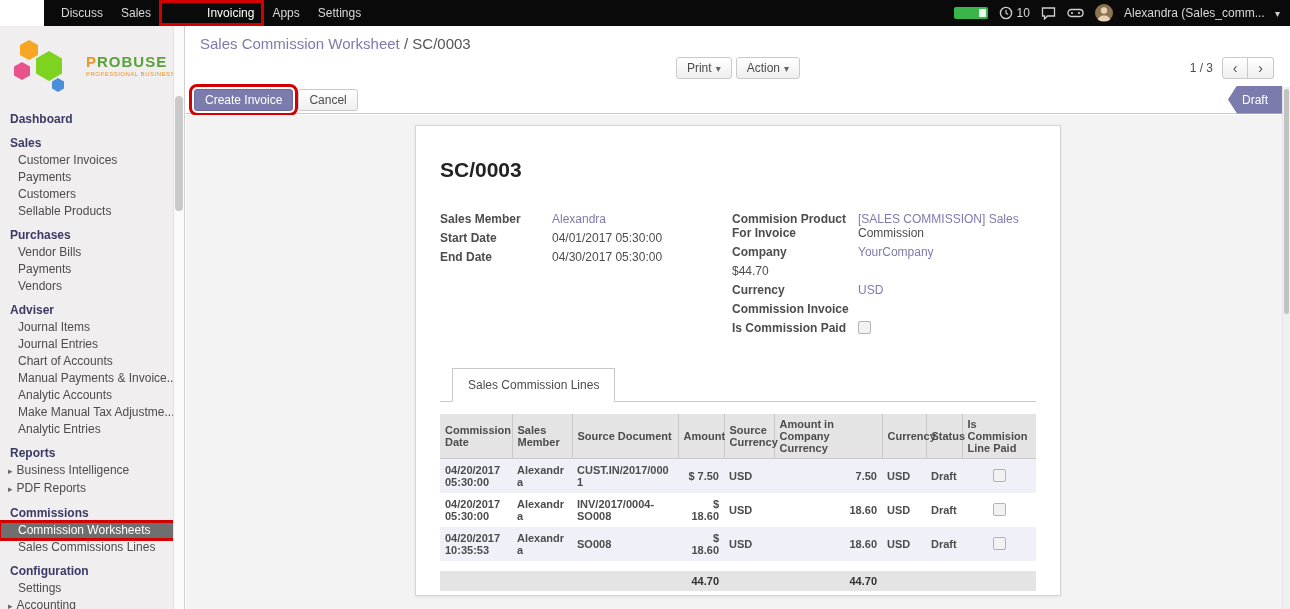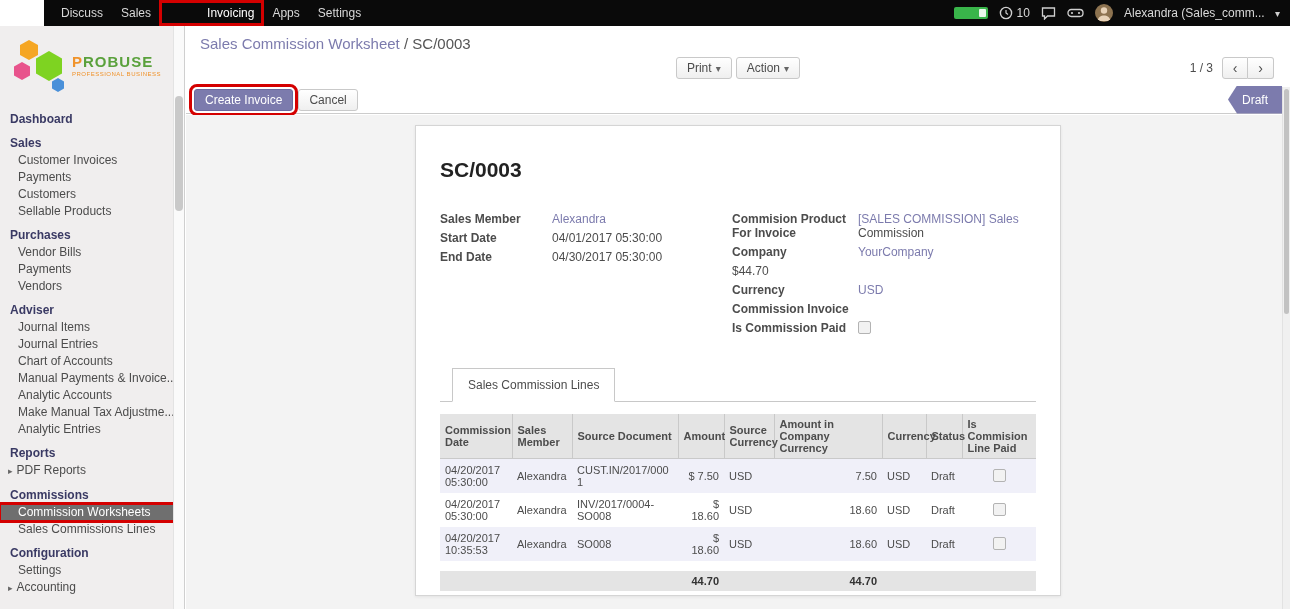--- a/index.html
+++ b/index.html
@@ -17,21 +17,21 @@
   .battery .cap { position:absolute; right:2px; top:2px; width:7px; height:8px; background:#eaf7ec; border-radius:1px; }
   .tb-count { display:flex; align-items:center; gap:4px; cursor:pointer; }
   .icon-svg { display:block; }
   .avatar { width:18px; height:18px; border-radius:50%; background:#8d7350; overflow:hidden; display:flex; align-items:center; justify-content:center; }
   .tb-user { max-width:140px; overflow:hidden; white-space:nowrap; cursor:pointer; }
   .caret-down::after { content:"▾"; font-size:10px; color:#cfcfcf; }
 
   
   .sidebar { position:absolute; top:26px; left:0; width:185px; bottom:0; background:#f0eeee;
              border-right:1px solid #cfcfcf; overflow:hidden; }
-  .logo { padding:10px 6px 8px 14px; display:flex; align-items:center; gap:6px; height:78px; }
+  .logo { padding:10px 6px 8px 14px; display:flex; align-items:center; gap:20px; height:78px; }
   .hexwrap { position:relative; width:52px; height:56px; flex:none; }
   .hex { position:absolute; clip-path:polygon(50% 0,100% 25%,100% 75%,50% 100%,0 75%,0 25%); }
   .hex.orange { width:18px; height:20px; left:6px; top:2px; background:#f5a623; }
   .hex.pink   { width:16px; height:18px; left:0;  top:24px; background:#e8538c; }
   .hex.green  { width:26px; height:30px; left:22px; top:13px; background:#7ed321; }
   .hex.blue   { width:12px; height:14px; left:38px; top:40px; background:#4a90d9; }
   .logo-text { line-height:1.1; }
   .logo-name { font-size:15px; font-weight:bold; letter-spacing:1px; color:#5aa13c; }
   .logo-name::first-letter { color:#f0932b; }
   .logo-tag { font-size:6px; color:#f0932b; letter-spacing:0.5px; }
@@ -89,21 +89,21 @@
   .cb { width:13px; height:13px; border:1px solid #b3b3b3; background:#f2f2f2; border-radius:2px; display:inline-block; }
 
   .tabs { margin-top:26px; border-bottom:1px solid #c8c8c8; }
   .tab { display:inline-block; font-size:12px; color:#4c4c4c; background:#fff; padding:9px 15px;
          border:1px solid #c8c8c8; border-bottom:1px solid #fff; margin-bottom:-1px; margin-left:12px; cursor:pointer; }
 
   table.list { width:100%; border-collapse:collapse; table-layout:fixed; margin-top:12px; font-size:11px; color:#4c4c4c; }
   table.list th { background:#e4e4e4; font-weight:bold; text-align:left; padding:4px 5px;
                   border-right:1px solid #c9c9c9; border-bottom:1px solid #c9c9c9; vertical-align:middle; }
   table.list th:last-child { border-right:none; }
-  table.list td { padding:5px; vertical-align:middle; overflow-wrap:break-word; }
+  table.list td { padding:5px; vertical-align:middle; overflow-wrap:break-word;font-weight:bold; }
   tr.striped { background:#f0f0f9; }
   td.num, th.num-h { text-align:right; }
   td.center { text-align:center; }
   table.totals { width:100%; border-collapse:collapse; table-layout:fixed; margin-top:10px;
                  font-size:11px; color:#333; background:#e4e4e4; }
   table.totals td { padding:4px 5px; font-weight:bold; text-align:right; }
 
   .win-scroll { position:absolute; top:61px; right:0; bottom:0; width:8px; background:#f0f0f0; border-left:1px solid #e2e2e2; }
   .win-scroll .thumb { position:absolute; top:2px; left:1px; width:5px; height:225px; background:#c2c2c2; border-radius:3px; }
 </style>
@@ -176,20 +176,21 @@
       <div class="m-item">Vendors</div>
       <div class="m-head">Adviser</div>
       <div class="m-item">Journal Items</div>
       <div class="m-item">Journal Entries</div>
       <div class="m-item">Chart of Accounts</div>
       <div class="m-item">Manual Payments &amp; Invoice...</div>
       <div class="m-item">Analytic Accounts</div>
       <div class="m-item">Make Manual Tax Adjustme...</div>
       <div class="m-item">Analytic Entries</div>
       <div class="m-head">Reports</div>
+      <div class="m-item arrow">Business Intelligence</div>
       <div class="m-item arrow">PDF Reports</div>
       <div class="m-head">Commissions</div>
       <div class="m-item selected annot">Commission Worksheets</div>
       <div class="m-item">Sales Commissions Lines</div>
       <div class="m-head">Configuration</div>
       <div class="m-item">Settings</div>
       <div class="m-item arrow">Accounting</div>
 
     </nav>
     <div class="sb-scroll">

